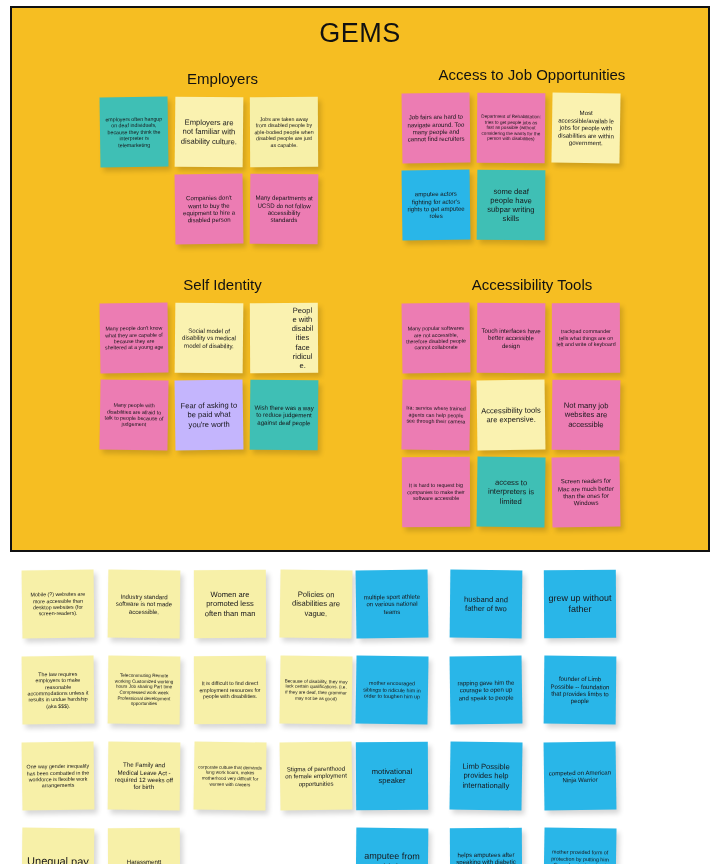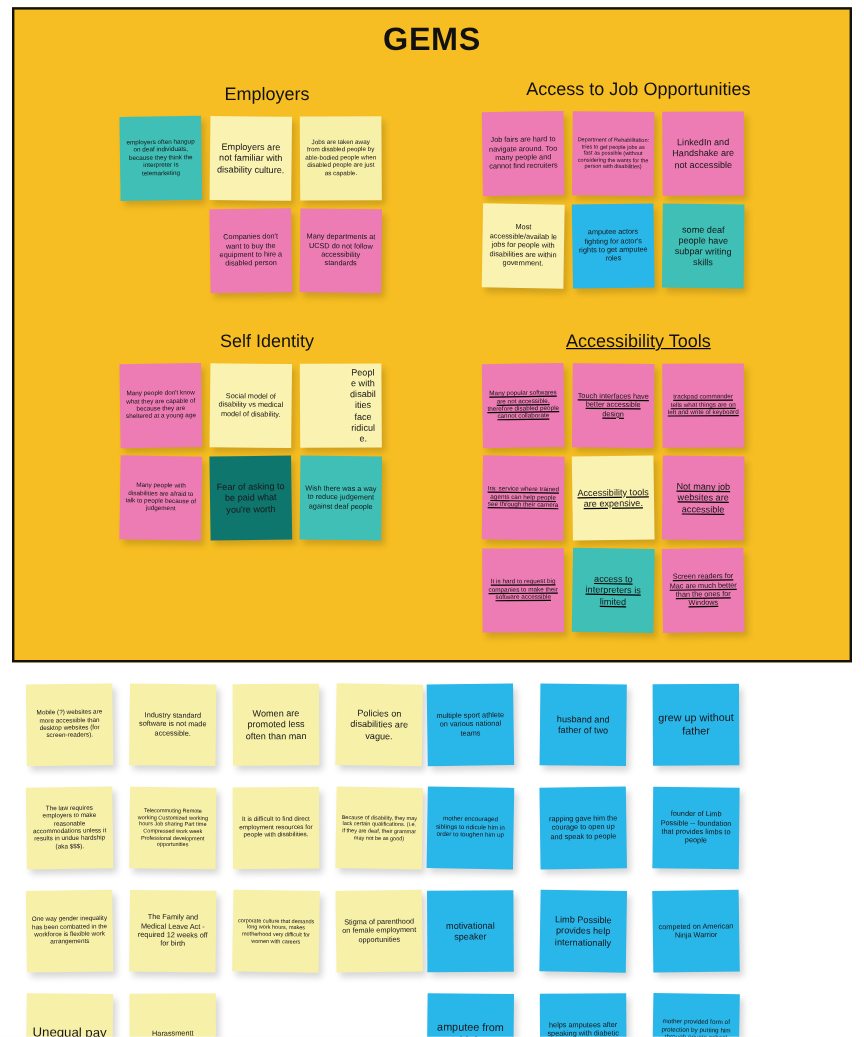--- a/index.html
+++ b/index.html
@@ -15,32 +15,32 @@
   .board {
     position: absolute;
     left: 10px; top: 6px;
     width: 700px; height: 546px;
     background: #F6BE22;
     border: 2px solid #111;
   }
   .board-title {
     position: absolute; left: 0; top: 10px; width: 100%;
     text-align: center;
-    font-size: 27px; font-weight: 700; color: #111;
+    font-size: 27px; font-weight: 400; color: #111;
     letter-spacing: .5px;
   }
   .quad { position: absolute; }
   .quad-title {
     font-size: 15px; font-weight: 400; color: #111;
     text-align: center; margin-bottom: 10px;
   }
   .q-tl { left: 78px;  top: 62px;  width: 265px; }
   .q-tr { left: 375px; top: 58px;  width: 290px; }
   .q-bl { left: 78px;  top: 268px; width: 265px; }
-  .q-br { left: 375px; top: 268px; width: 290px; text-decoration: underline; }
+  .q-br { left: 375px; top: 268px; width: 290px; }
 
   .grid { display: flex; flex-wrap: wrap; gap: 7px 7px; }
   .grid.g-tl { width: 230px; margin-left: 10px; }
   .grid.g-tr { width: 220px; margin-left: 15px; }
   .grid.g-bl { width: 230px; margin-left: 10px; }
   .grid.g-br { width: 220px; margin-left: 15px; }
 
   
   .note {
     position: relative;
@@ -114,23 +114,20 @@
 
     <div class="quad q-tr">
       <div class="quad-title">Access to Job Opportunities</div>
       <div class="grid g-tr">
           <div class="note bn fs-s r1" style="background: rgb(236, 124, 179);">
             <span>Job fairs are hard to navigate around. Too many people and cannot find recruiters</span>
           </div>
           <div class="note bn fs-xxs r2" style="background: rgb(236, 124, 179);">
             <span>Department of Rehabilitation: tries to get people jobs as fast as possible (without considering the wants for the person with disabilities)</span>
           </div>
-          <div class="note bn fs-m r3" style="background: rgb(236, 124, 179);">
-            <span>LinkedIn and Handshake are not accessible</span>
-          </div>
           <div class="note bn fs-s r4" style="background: rgb(250, 242, 176);">
             <span>Most accessible/availab le jobs for people with disabilities are within government.</span>
           </div>
           <div class="note bn fs-s r1" style="background: rgb(41, 182, 232);">
             <span>amputee actors fighting for actor's rights to get amputee roles</span>
           </div>
           <div class="note bn fs-m r2" style="background: rgb(63, 191, 181);">
             <span>some deaf people have subpar writing skills</span>
           </div>
         </div>
@@ -144,21 +141,21 @@
           </div>
           <div class="note bn fs-s r2" style="background: rgb(250, 242, 176);">
             <span>Social model of disability vs medical model of disability.</span>
           </div>
           <div class="note bn fs-m r3" style="background: rgb(250, 242, 176); padding-left: 41px;">
             <span>People with disabilities face ridicule.</span>
           </div>
           <div class="note bn fs-xs r4" style="background: rgb(236, 124, 179);">
             <span>Many people with disabilities are afraid to talk to people because of judgement</span>
           </div>
-          <div class="note bn fs-m r1" style="background: #0f766e;">
+          <div class="note bn fs-m r1" style="background: #c4b5fd;">
             <span>Fear of asking to be paid what you're worth</span>
           </div>
           <div class="note bn fs-s r2" style="background: rgb(63, 191, 181);">
             <span>Wish there was a way to reduce judgement against deaf people</span>
           </div>
         </div>
     </div>
 
     <div class="quad q-br">
       <div class="quad-title">Accessibility Tools</div>

